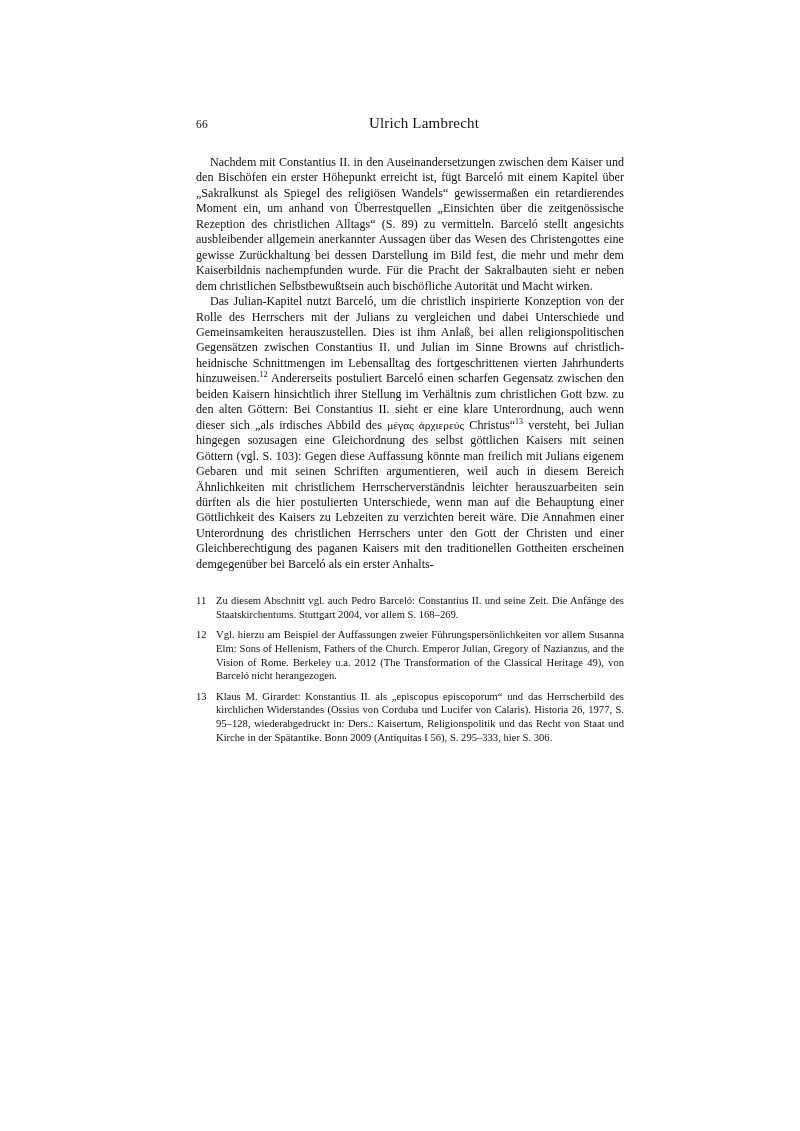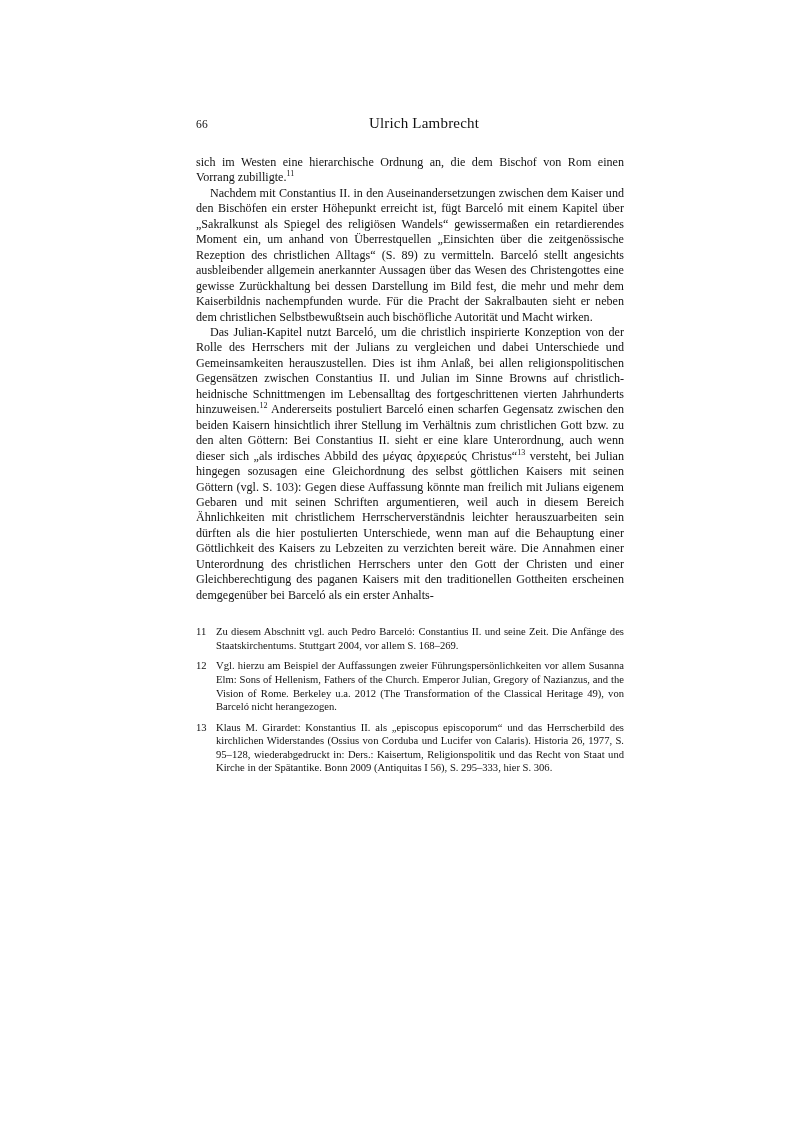--- a/index.html
+++ b/index.html
@@ -58,21 +58,21 @@
   }
   .body-text p.indent {
     text-indent: 14px;
   }
   sup {
     font-size: 8px;
     vertical-align: super;
     line-height: 0;
   }
   .greek {
-    font-family: Liberation Sans, sans-serif;
+    font-family: Liberation Serif, serif;
     font-size: 11.4px;
   }
   .notes {
     margin-top: 22px;
     position: relative;
   }
   .note {
     display: flex;
     font-size: 10.6px;
     line-height: 13.6px;
@@ -94,21 +94,20 @@
 
 <div class="page">
   <div class="content">
 
     <div class="running-head">
       <span class="folio">66</span>
       <span class="head-title">Ulrich Lambrecht</span>
     </div>
 
     <div class="body-text">
-      <p><span>sich im Westen eine hierarchische Ordnung an, die dem Bischof von Rom einen Vorrang zubilligte.</span><sup>11</sup></p>
       <p class="indent">Nachdem mit Constantius II. in den Auseinandersetzungen zwischen dem Kaiser und den Bischöfen ein erster Höhepunkt erreicht ist, fügt Barceló mit einem Kapitel über „Sakralkunst als Spiegel des religiösen Wandels“ gewissermaßen ein retardierendes Moment ein, um anhand von Überrestquellen „Einsichten über die zeitgenössische Rezeption des christlichen Alltags“ (S. 89) zu vermitteln. Barceló stellt angesichts ausbleibender allgemein anerkannter Aussagen über das Wesen des Christengottes eine gewisse Zurückhaltung bei dessen Darstellung im Bild fest, die mehr und mehr dem Kaiserbildnis nachempfunden wurde. Für die Pracht der Sakralbauten sieht er neben dem christlichen Selbstbewußtsein auch bischöfliche Autorität und Macht wirken.</p>
       <p class="indent"><span>Das Julian-Kapitel nutzt Barceló, um die christlich inspirierte Konzeption von der Rolle des Herrschers mit der Julians zu vergleichen und dabei Unterschiede und Gemeinsamkeiten herauszustellen. Dies ist ihm Anlaß, bei allen religionspolitischen Gegensätzen zwischen Constantius II. und Julian im Sinne Browns auf christlich-heidnische Schnittmengen im Lebensalltag des fortgeschrittenen vierten Jahrhunderts hinzuweisen.</span><sup>12</sup><span> Andererseits postuliert Barceló einen scharfen Gegensatz zwischen den beiden Kaisern hinsichtlich ihrer Stellung im Verhältnis zum christlichen Gott bzw. zu den alten Göttern: Bei Constantius II. sieht er eine klare Unterordnung, auch wenn dieser sich „als irdisches Abbild des </span><span class="greek">μέγας ἀρχιερεύς</span><span> Christus“</span><sup>13</sup><span> versteht, bei Julian hingegen sozusagen eine Gleichordnung des selbst göttlichen Kaisers mit seinen Göttern (vgl. S. 103): Gegen diese Auffassung könnte man freilich mit Julians eigenem Gebaren und mit seinen Schriften argumentieren, weil auch in diesem Bereich Ähnlichkeiten mit christlichem Herrscherverständnis leichter herauszuarbeiten sein dürften als die hier postulierten Unterschiede, wenn man auf die Behauptung einer Göttlichkeit des Kaisers zu Lebzeiten zu verzichten bereit wäre. Die Annahmen einer Unterordnung des christlichen Herrschers unter den Gott der Christen und einer Gleichberechtigung des paganen Kaisers mit den traditionellen Gottheiten erscheinen demgegenüber bei Barceló als ein erster Anhalts-</span></p>
     </div>
 
     <div class="notes">
       <div class="note">
         <span class="note-num">11</span>
         <span class="note-body">Zu diesem Abschnitt vgl. auch Pedro Barceló: Constantius II. und seine Zeit. Die Anfänge des Staatskirchentums. Stuttgart 2004, vor allem S. 168–269.</span>
       </div>
       <div class="note">

